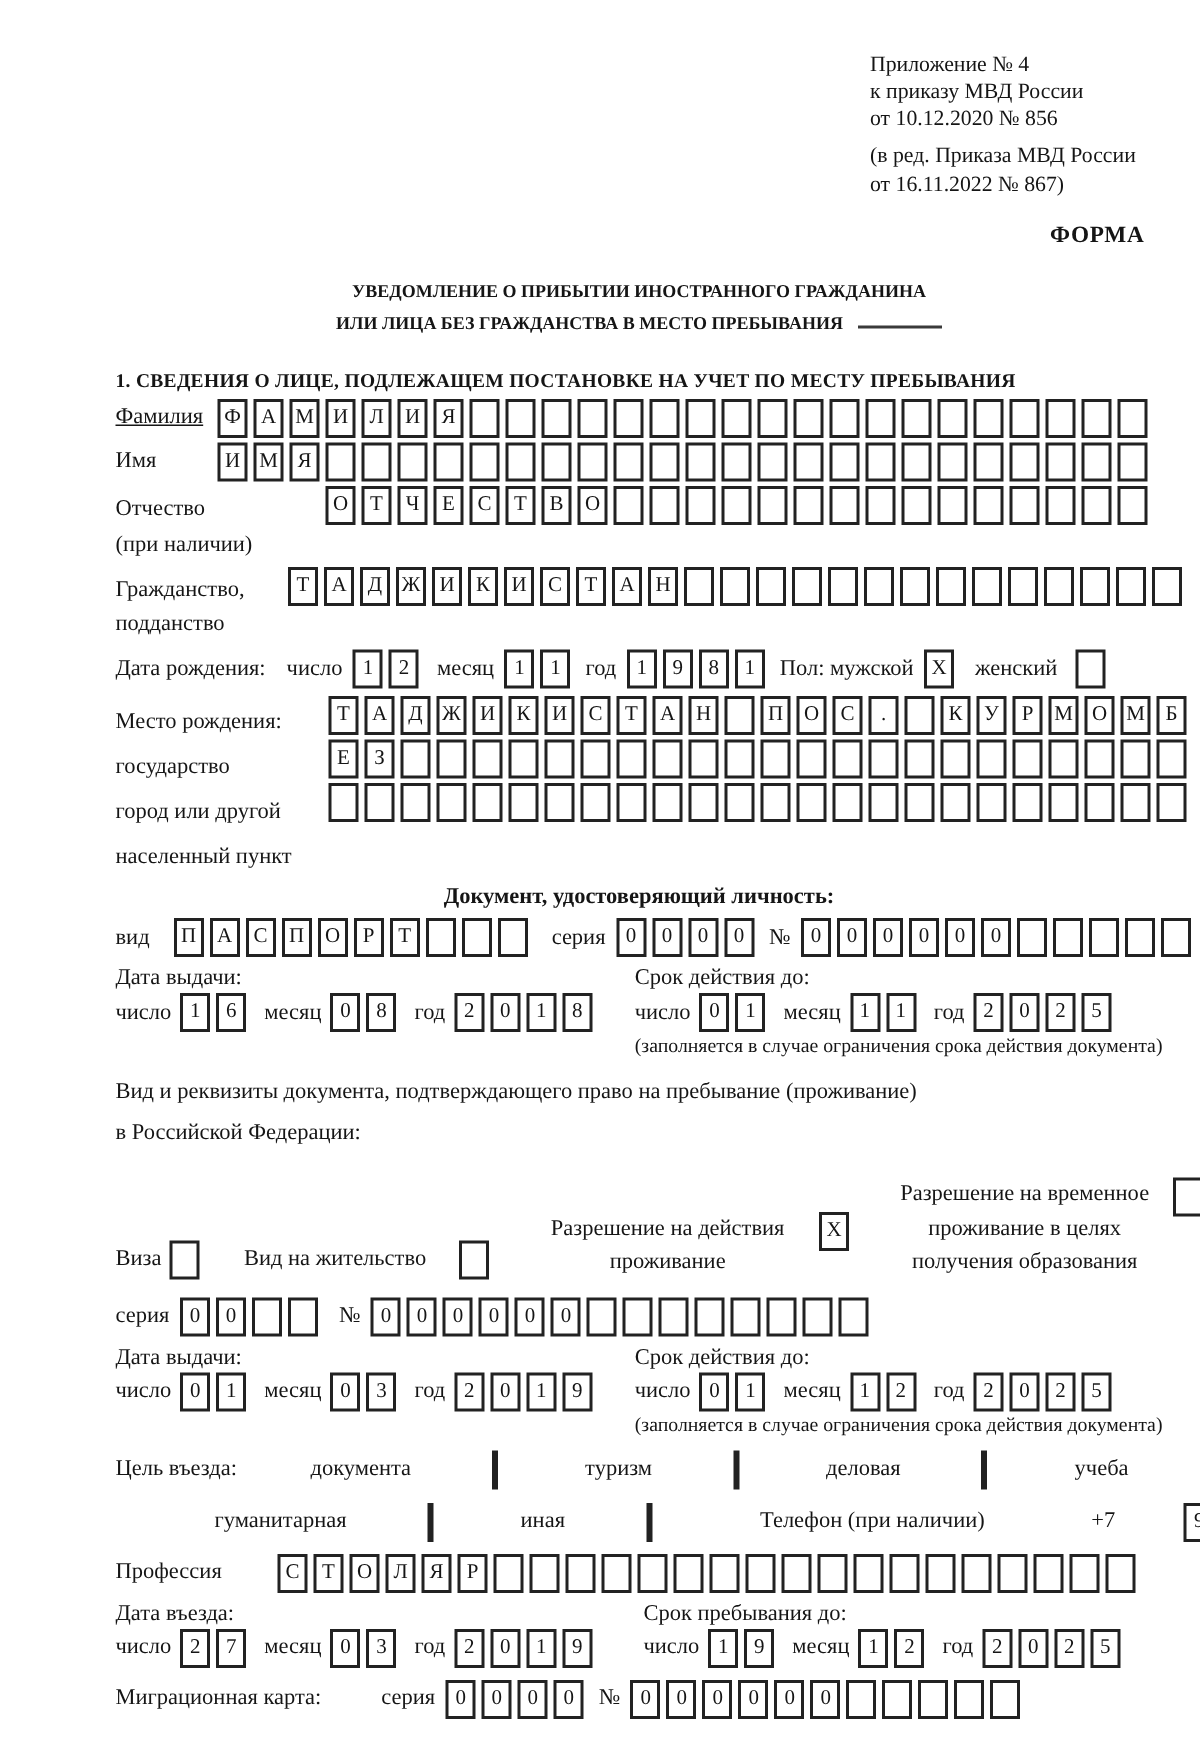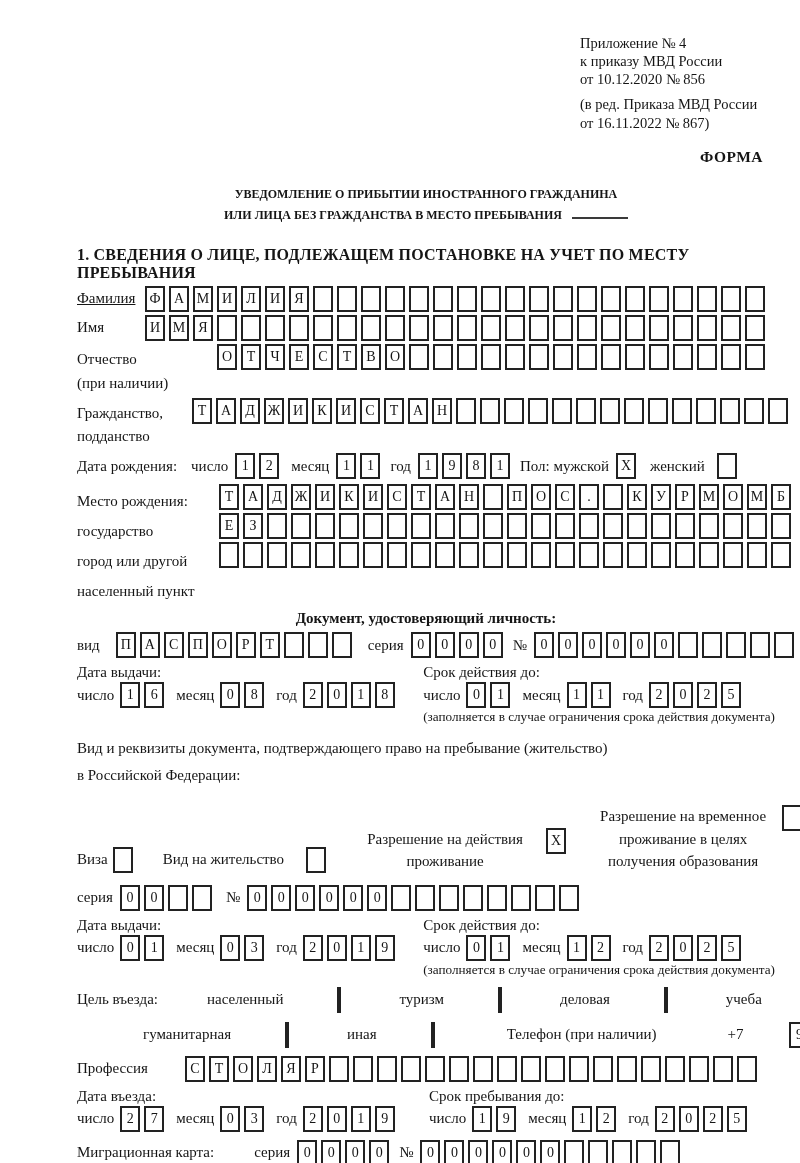--- a/index.html
+++ b/index.html
@@ -28,21 +28,21 @@
   .lbl2 { flex:0 0 auto; line-height:1.55; padding-top:4px; }
 
   
   .hdr { margin-left:auto; width:195px; font-size:14.5px; line-height:1.25; }
   .hdr .sub { margin-top:7px; }
   .forma { text-align:right; font-weight:bold; margin:16px 12px 0 0; font-size:15.5px; letter-spacing:0.5px; }
 
   .title { text-align:center; font-weight:bold; font-size:12px; line-height:1.45; margin-top:20px; }
   .blank-line { display:inline-block; width:56px; border-bottom:2px solid #3a3a3a; height:14px; margin-left:10px; }
 
-  .sec { font-weight:bold; font-size:16px; margin-top:22px; letter-spacing:0.2px; }
+  .sec { font-weight:bold; font-size:13px; margin-top:22px; letter-spacing:0.2px; }
 
   .mt { margin-top:4px;text-decoration:underline; }
 
   
   .blk { display:flex; align-items:flex-start; margin-bottom:2px; }
   .blk-lbl { flex:0 0 auto; line-height:2.0; padding-top:2px; }
   .blk-rows .cells { display:block; margin-bottom:3px; }
 
   .center-bold { text-align:center; font-weight:bold; margin:4px 0 4px 0; }
 
@@ -178,21 +178,21 @@
         <span class="t">месяц</span>
           <span class="cells"><span class="cell">1</span><span class="cell">1</span></span>
         <span class="t">год</span>
           <span class="cells"><span class="cell">2</span><span class="cell">0</span><span class="cell">2</span><span class="cell">5</span></span>
       </div>
       <div class="note">(заполняется в случае ограничения срока действия документа)</div>
     </div>
   </div>
 
   <div class="para">
-    <div>Вид и реквизиты документа, подтверждающего право на пребывание (жительство)</div>
+    <div>Вид и реквизиты документа, подтверждающего право на пребывание (проживание)</div>
     <div>в Российской Федерации:</div>
   </div>
 
   <div class="opt-row">
     <span class="opt">
       <span class="txt">Виза</span>
       <span class="cell cb"></span>
     </span>
     <span class="opt" style="margin-left:16px">
       <span class="txt">Вид на жительство</span>
@@ -236,21 +236,21 @@
           <span class="cells"><span class="cell">1</span><span class="cell">2</span></span>
         <span class="t">год</span>
           <span class="cells"><span class="cell">2</span><span class="cell">0</span><span class="cell">2</span><span class="cell">5</span></span>
       </div>
       <div class="note">(заполняется в случае ограничения срока действия документа)</div>
     </div>
   </div>
 
   <div class="purpose-row">
     <span class="p-t first">Цель въезда:</span>
-    <span class="p-t first">населенный</span>
+    <span class="p-t first">документа</span>
       <span class="cell cb"></span>
     <span class="p-t">туризм</span>
       <span class="cell cb"></span>
     <span class="p-t">деловая</span>
       <span class="cell cb"></span>
     <span class="p-t">учеба</span>
       <span class="cell cb"></span>
     <span class="p-t">работа</span>
       <span class="cell cb">X</span>
     <span class="p-t">частная</span>

